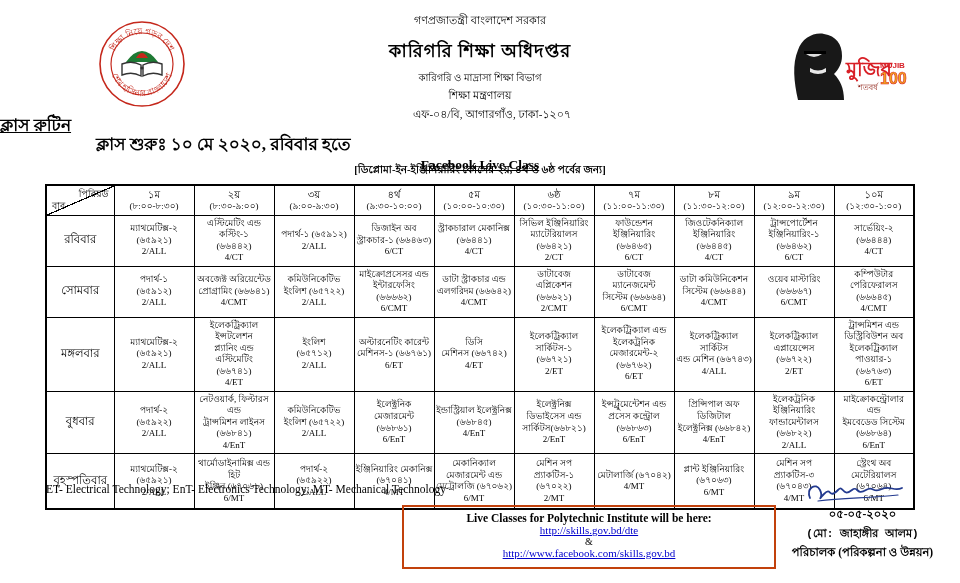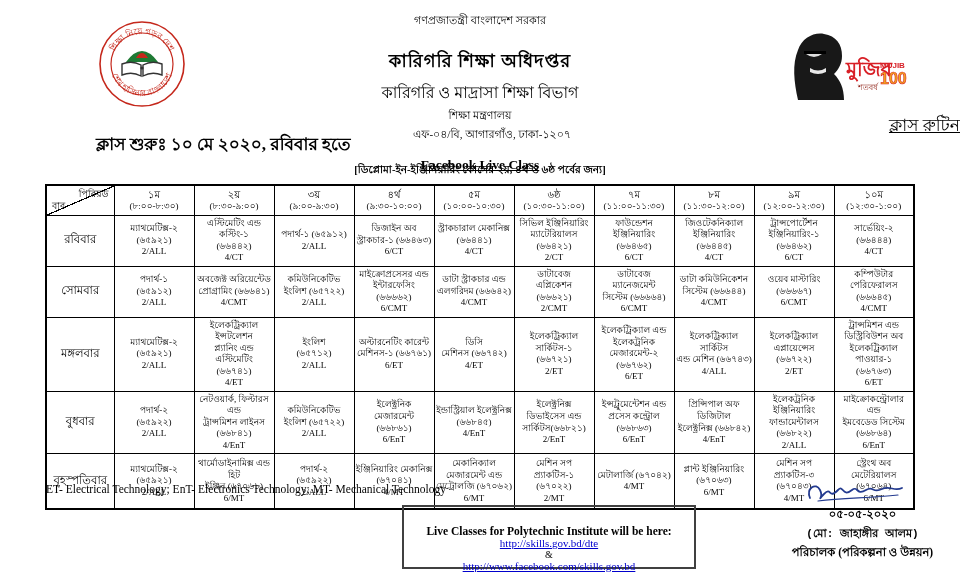--- a/index.html
+++ b/index.html
@@ -3,33 +3,33 @@
 <meta charset="utf-8">
 <style>
   * { margin:0; padding:0; box-sizing:border-box; }
   body { background:#888; font-family:"Liberation Serif", serif; }
   .page { position:relative; width:960px; height:583px; background:#ffffff; color:#000;
           margin:0 auto; overflow:hidden; }
 
   
   .letterhead { position:absolute; top:12px; left:0; right:0; text-align:center; }
   .lh-govt { font-size:11px; }
-  .lh-directorate { font-size:18px; font-weight:bold; letter-spacing:1px; margin-top:16px; }
-  .lh-division { font-size:16px; margin-top:2px; }
+  .lh-directorate { font-size:18px; font-weight:bold; letter-spacing:1px; margin-top:6px; }
+  .lh-division { font-size:10px; margin-top:2px; }
   .lh-ministry { font-size:11px; }
   .lh-address { font-size:11px;padding-left:24px; }
 
   
   .seal { position:absolute; top:20px; left:98px; width:88px; height:88px; }
   
   .mujib { position:absolute; top:24px; left:780px; width:128px; height:82px; }
 
   
-  .routine-title { position:absolute; top:112px; left:0; right:0; text-align:right;
-                   font-size:17px; font-weight:normal; text-decoration:underline; }
+  .routine-title { position:absolute; top:112px; left:0; right:0; text-align:left;
+                   font-size:17px; font-weight:bold; text-decoration:underline; }
   .start-note { position:absolute; top:131px; left:96px; font-size:17px; font-weight:bold; }
   .course-note { position:absolute; top:138px; left:0; right:0; text-align:center;
                  font-size:10.5px; font-weight:bold;margin-top:24px; }
   .live-title { position:absolute; top:157px; left:0; right:0; text-align:center;
                 font-size:13.5px; font-weight:bold; text-decoration:underline; }
 
   
   .table-wrap { position:absolute; top:184px; left:45px; width:870px; }
   table.routine { border-collapse:collapse; table-layout:fixed; width:870px;
                   border:2px solid #000; }
@@ -47,22 +47,22 @@
   tbody tr:nth-child(4) td { height:58px; }
   tbody tr:nth-child(5) td { height:55px; }
   th.corner { position:relative;
     background:linear-gradient(to bottom right, transparent calc(50% - 0.6px),
                #000 calc(50% - 0.6px), #000 calc(50% + 0.6px), transparent calc(50% + 0.6px)); }
   .corner-period { position:absolute; top:1px; right:5px; font-size:9.5px; }
   .corner-day    { position:absolute; bottom:1px; left:5px; font-size:9.5px; }
 
   
   .legend { position:absolute; top:482px; left:46px; font-size:11.5px; line-height:1.3; }
-  .live-box { position:absolute; top:505px; left:402px; width:294px; height:64px;
-              border:2px solid #404040; text-align:center; padding-top:18px; }
+  .live-box { position:absolute; top:505px; left:402px; width:374px; height:64px;
+              border:2px solid #c2410c; text-align:center; padding-top:5px; }
   .live-box-title { font-size:11.5px; font-weight:bold; }
   .live-link { font-size:11px; color:#0000cc; text-decoration:underline; display:block; }
   .amp { font-size:10px; }
   .sign-block { position:absolute; top:478px; left:770px; width:185px; text-align:center; }
   .sign-scribble { height:28px; }
   .sign-date  { font-size:11.5px; font-weight:bold; }
   .sign-name  { font-size:11px; font-weight:bold;font-family:Liberation Mono, monospace; }
   .sign-title { font-size:11.5px; font-weight:bold; }
 </style>
 </head>

